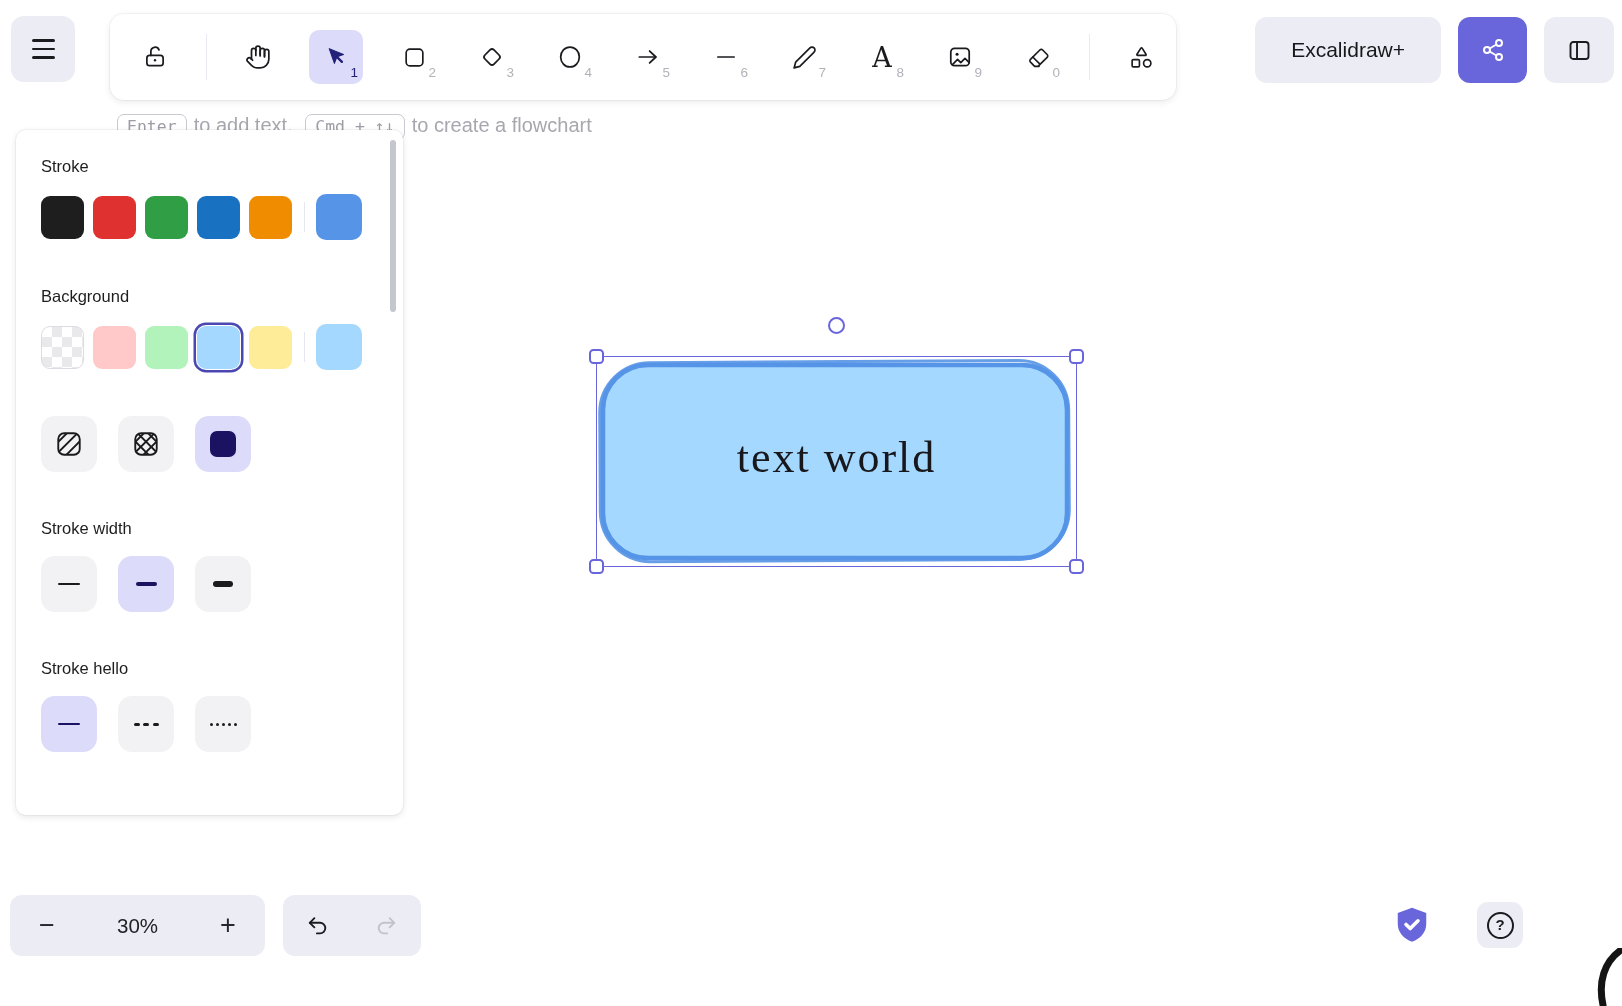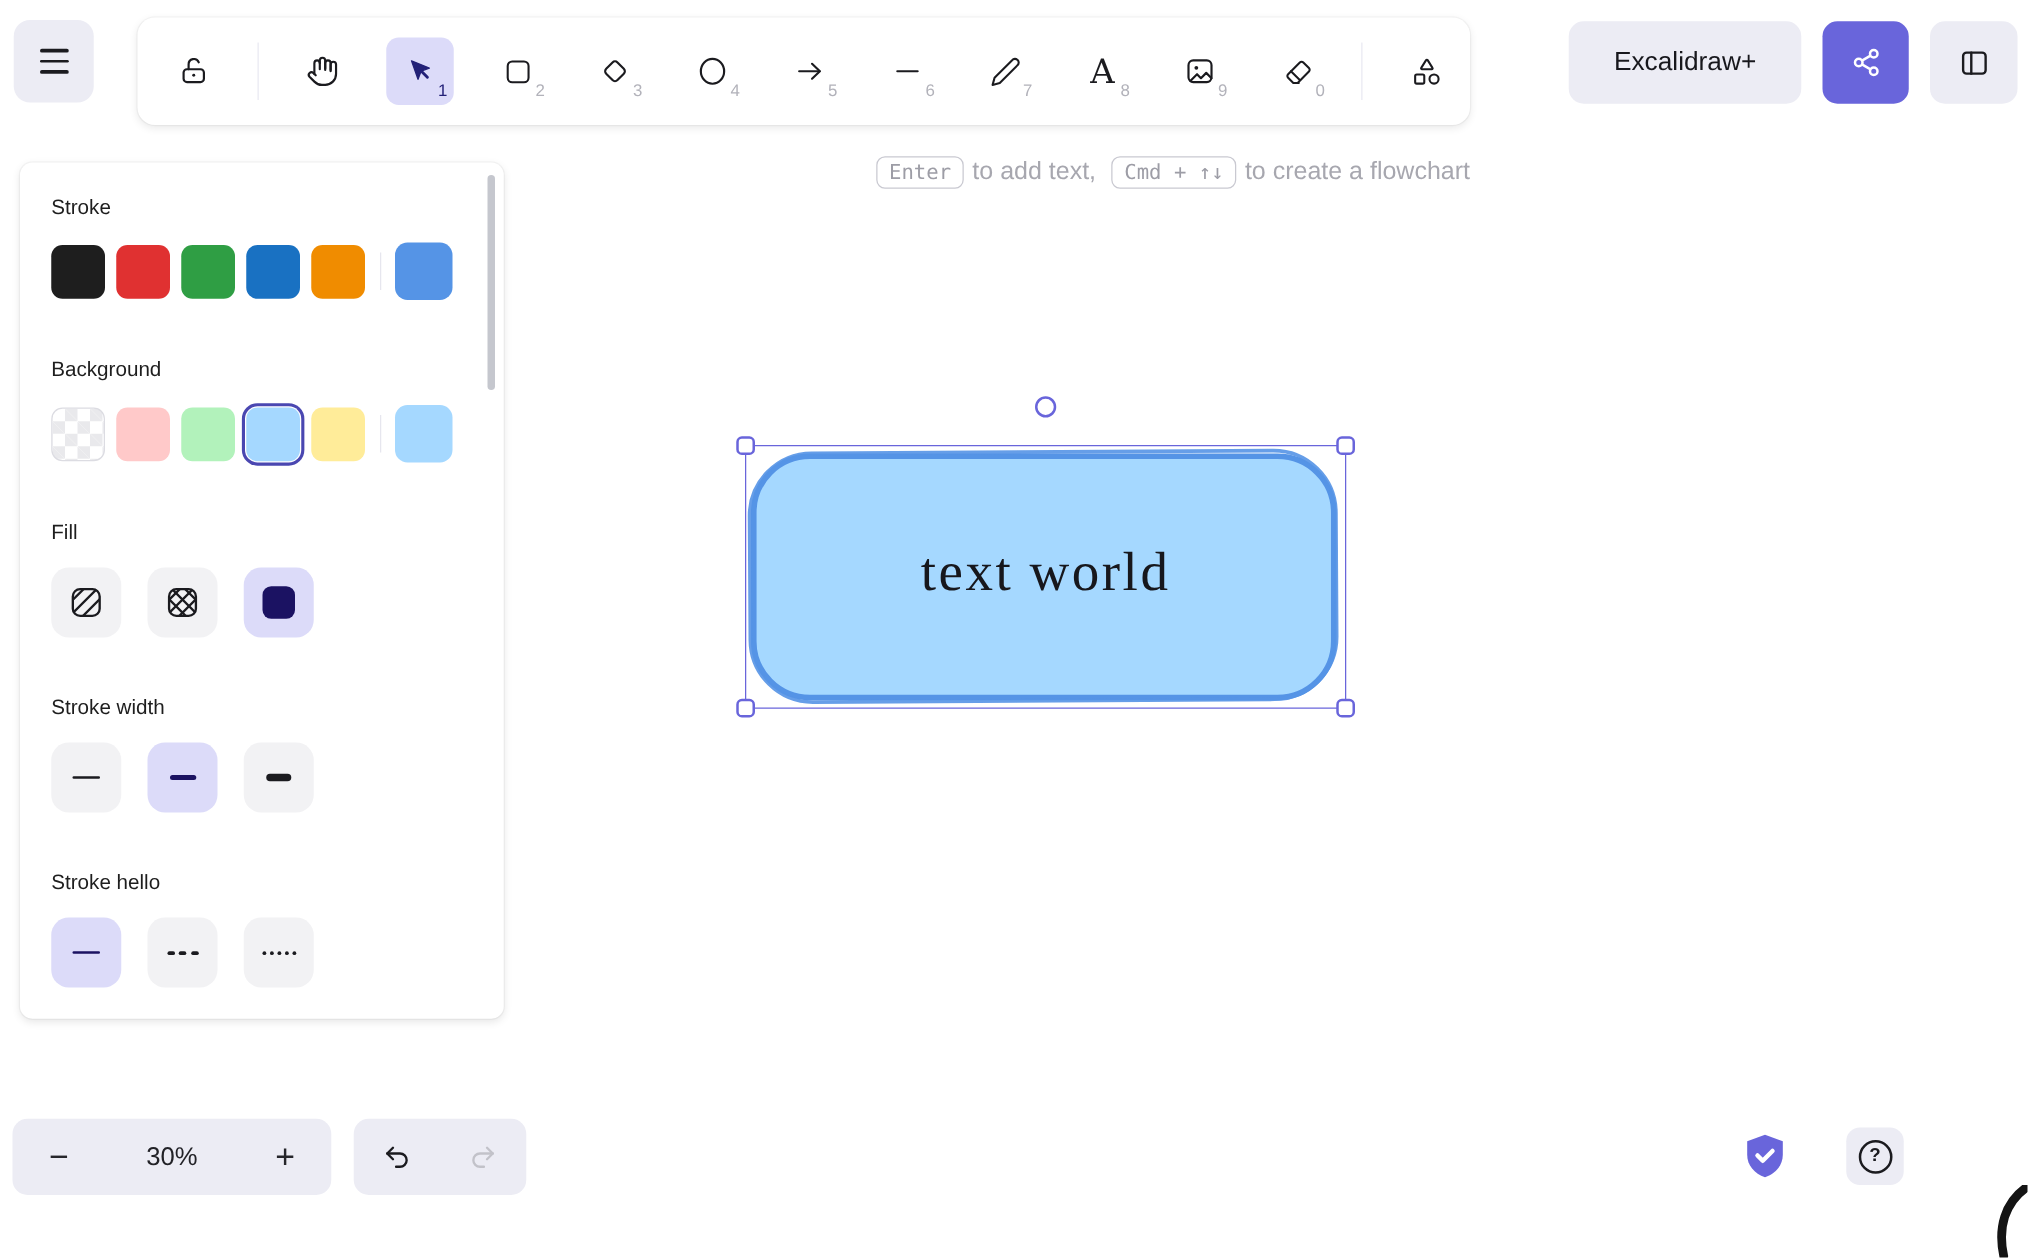--- a/index.html
+++ b/index.html
@@ -31,21 +31,21 @@
   .eplus-btn { height:66px; padding:0 36px; background:#ececf4; border:none; border-radius:12px;
                font-family:"Liberation Sans", sans-serif; font-size:21px; color:#17171c; cursor:pointer;text-align:center; }
   .share-btn { width:69px; height:66px; background:#6965db; border:none; border-radius:12px;
                display:flex; align-items:center; justify-content:center; cursor:pointer; }
   .share-btn svg { stroke:#ffffff; fill:none; stroke-width:2; }
   .lib-btn { width:70px; height:66px; background:#ececf4; border:none; border-radius:12px;
              display:flex; align-items:center; justify-content:center; cursor:pointer; }
   .lib-btn svg { stroke:#1b1b1f; fill:none; stroke-width:1.7; stroke-linecap:round; }
 
   
-  .hint { left:110px; top:126px; width:1066px; text-align:right; font-size:20px;
+  .hint { left:110px; top:114px; width:1066px; text-align:left; font-size:20px;
           color:#a7a7af; white-space:nowrap; }
   .hint kbd { font-family:"DejaVu Sans Mono", monospace; font-size:16.5px; color:#9d9da6;
               border:1.5px solid #c9c9d1; border-radius:7px; padding:2px 9px 3px;
               margin:0 7px; background:#fff; }
 
   
   .panel { left:16px; top:130px; width:387px; height:685px; background:#fff; border-radius:10px;
            box-shadow:0 0 0 1px rgba(0,0,0,0.035), 0 2px 7px rgba(0,0,0,0.10);
            padding:26px 14px 0 25px; }
   .sec-label { font-size:16.5px; color:#1e1e1e; line-height:20px; margin-bottom:18px; }
@@ -261,21 +261,20 @@
   <div class="row">
     <button class="swatch transparent" style="background-color: transparent;"></button>
     <button class="swatch" style="background-color: rgb(255, 201, 201);"></button>
     <button class="swatch" style="background-color: rgb(178, 242, 187);"></button>
     <button class="swatch selected" style="background-color: rgb(165, 216, 255);"></button>
     <button class="swatch" style="background-color: rgb(255, 236, 153);"></button>
     <span class="mini-divider"></span>
     <button class="current-swatch" style="background-color: rgb(165, 216, 255);"></button>
   </div>
 
-  <div class="sec-label">Fill</div>
   <div class="row">
     <button class="opt-btn">
       <svg width="28" height="28" viewBox="0 0 24 24">
         <defs>
             <clipPath id="hclip">
               <rect x="2.8" y="2.8" width="18.4" height="18.4" rx="5"></rect>
             </clipPath>
           </defs>
         <rect x="2.8" y="2.8" width="18.4" height="18.4" rx="5"></rect>
         <g clip-path="url(#hclip)">

